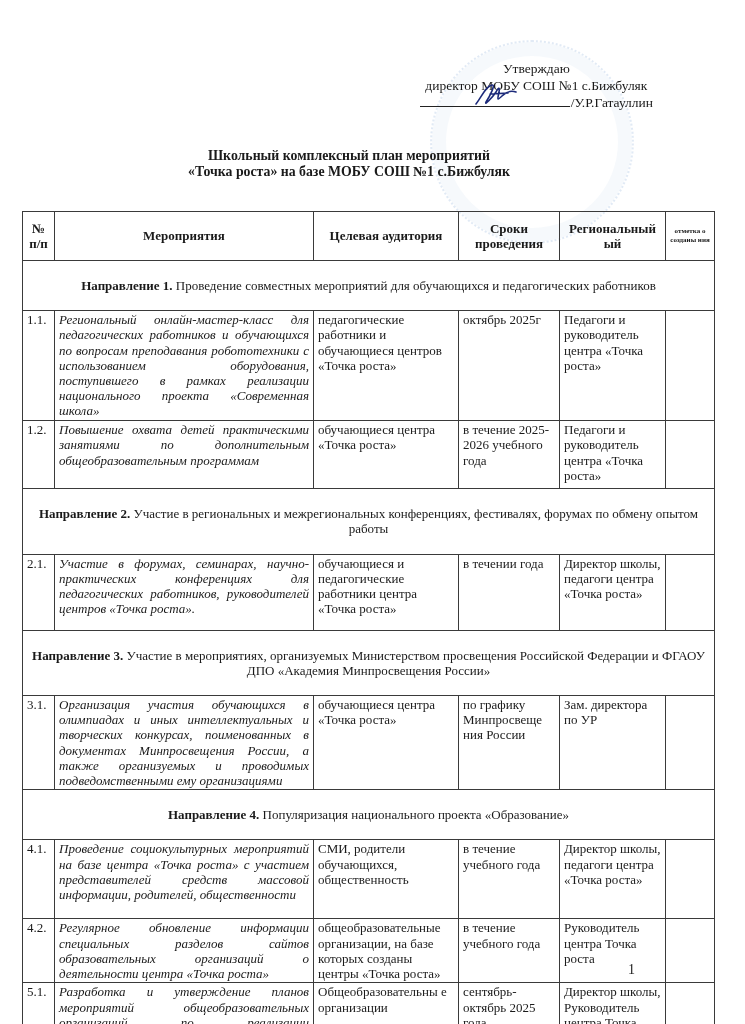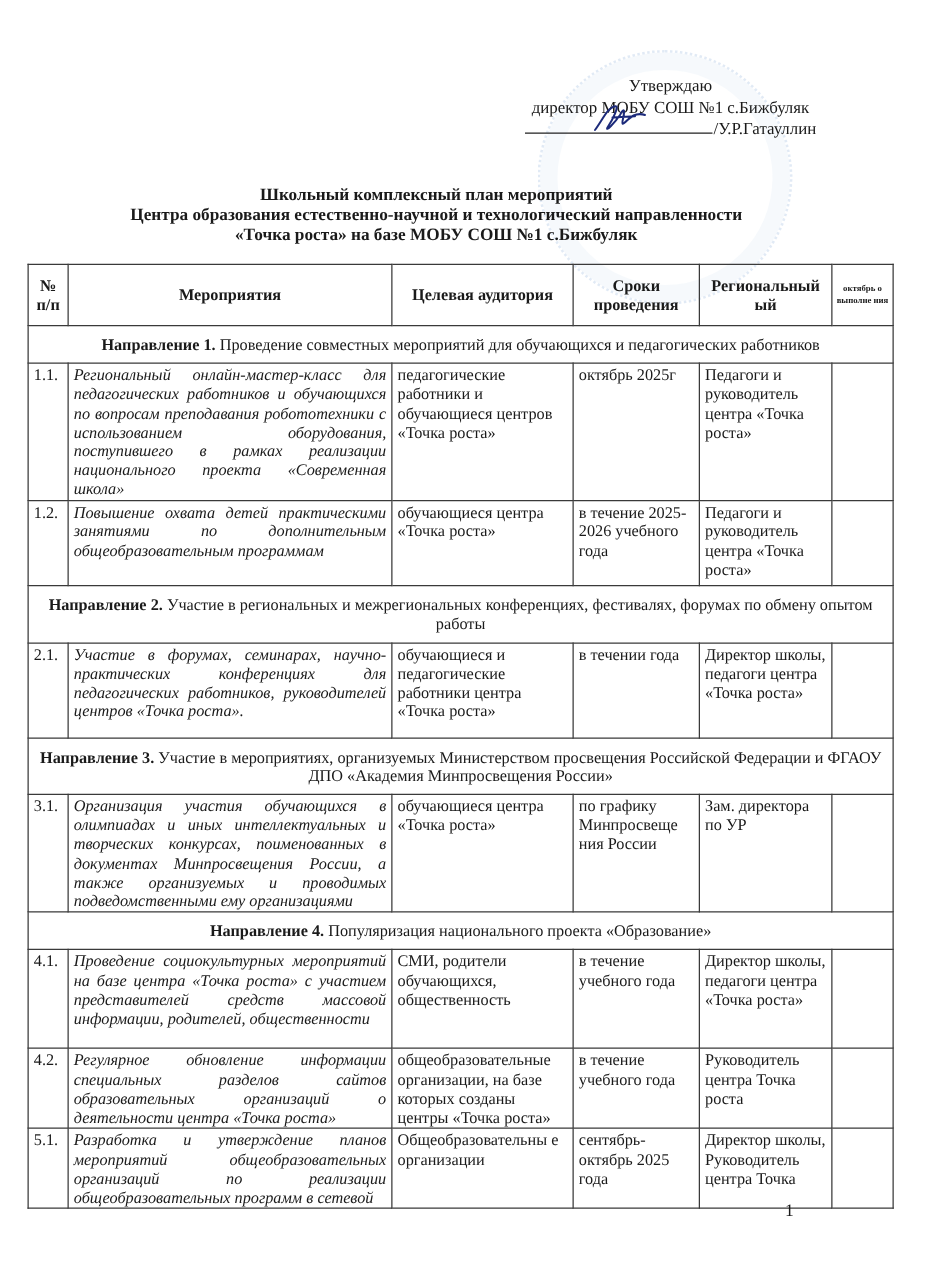--- a/index.html
+++ b/index.html
@@ -38,21 +38,21 @@
     table.plan th {
       font-weight: bold; font-size: 13px; vertical-align: middle; text-align: center;
       height: 44px; padding: 2px 3px;
     }
     table.plan th.small { font-size: 7px; line-height: 9px; padding: 1px; }
     td.num { padding: 1px 2px; text-align: left; }
     td.act { text-align: justify; text-align-last: left; font-style: italic; }
     td.center { }
     td.left { text-align: left; }
     tr.dir td {
-      text-align: center; padding: 7px 4px; font-size: 13px;
+      text-align: center; padding: 17px 4px; font-size: 13px;
     }
     tr.dir b { font-weight: bold; }
     .page-num {
       position: absolute; top: 962px; left: 628px; font-size: 14px;
     }
   </style>
 </head>
 <body>
 
 <div class="stamp"></div>
@@ -64,41 +64,40 @@
     <span class="underline">
       <svg class="signature" viewBox="0 0 46 26">
         <path d="M4 22 C10 14, 14 4, 20 3 C24 2, 18 14, 14 20 C12 24, 20 16, 24 10 C26 6, 28 4, 27 10 C26 16, 24 20, 30 14 C34 10, 38 8, 44 10 M18 12 L36 11" stroke="#1c2a7a" stroke-width="1.6" fill="none" stroke-linecap="round"></path>
       </svg>
     </span><span>/У.Р.Гатауллин</span>
   </div>
 </div>
 
 <div class="title">
   <div>Школьный комплексный план мероприятий</div>
-  <div>Центра образования естественно-научной и технологический направленности</div>
   <div>«Точка роста» на базе МОБУ СОШ №1 с.Бижбуляк</div>
 </div>
 
 <table class="plan">
   <colgroup>
     <col style="width:32px">
     <col style="width:259px">
     <col style="width:145px">
     <col style="width:101px">
     <col style="width:106px">
     <col style="width:49px">
   </colgroup>
   <thead>
     <tr>
       <th>№ п/п</th>
       <th>Мероприятия</th>
       <th>Целевая аудитория</th>
       <th>Сроки проведения</th>
       <th>Региональный ый</th>
-      <th class="small">октябрь о выполне ния</th>
+      <th class="small">отметка о созданы ния</th>
     </tr>
   </thead>
   <tbody>
 
     <tr class="dir">
       <td colspan="6"><b>Направление 1.</b><span> Проведение совместных мероприятий для обучающихся и педагогических работников</span></td>
     </tr>
     <tr style="height:110px">
       <td class="num">1.1.</td>
       <td class="act">Региональный онлайн-мастер-класс для педагогических работников и обучающихся по вопросам преподавания робототехники с использованием оборудования, поступившего в рамках реализации национального проекта «Современная школа»</td>

